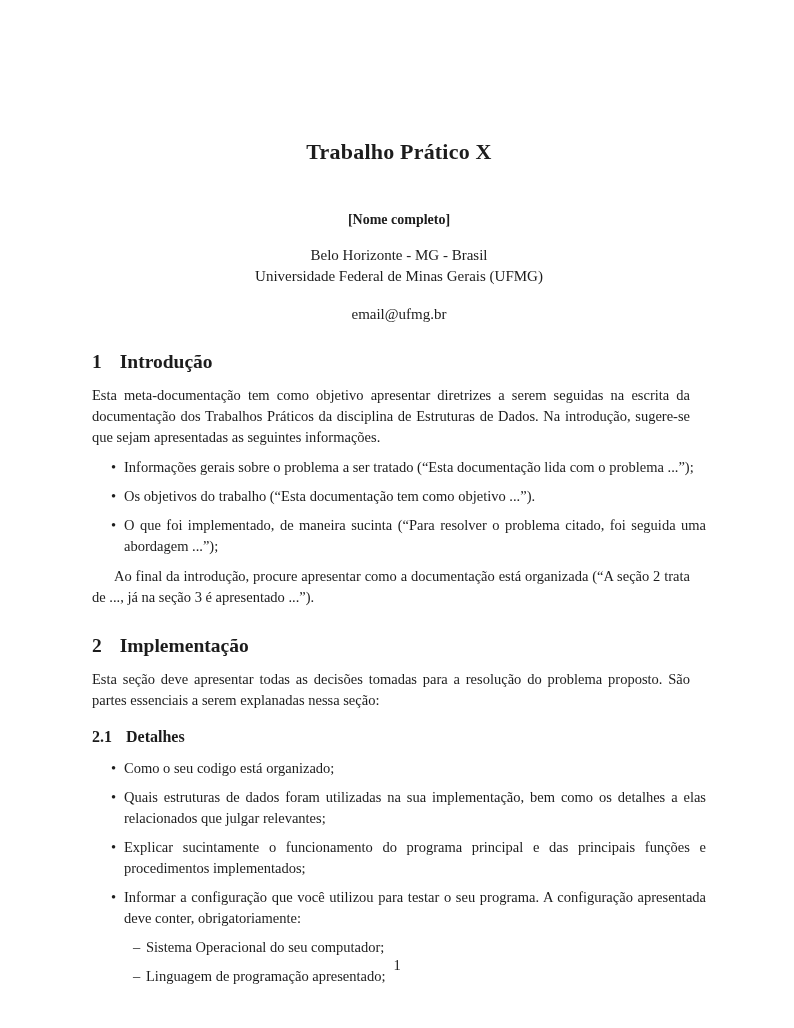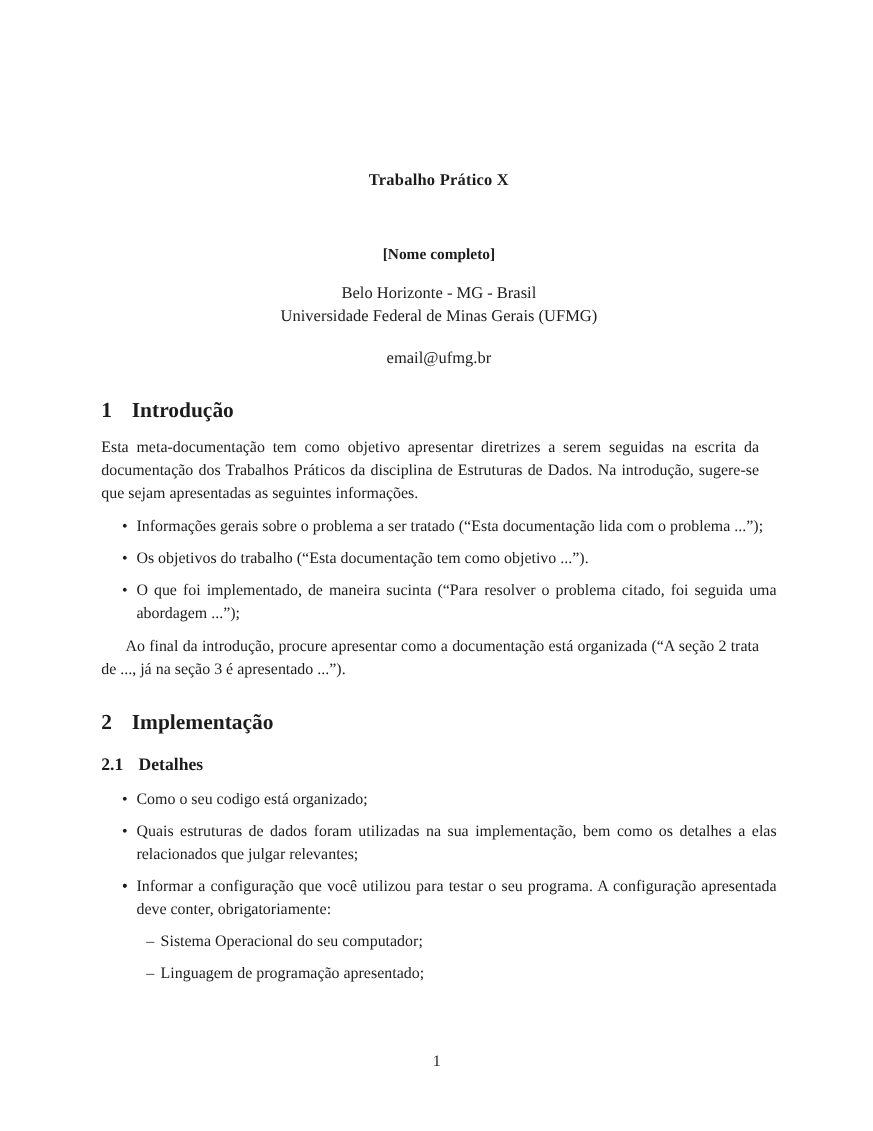--- a/index.html
+++ b/index.html
@@ -17,22 +17,22 @@
     font-family: "Liberation Serif", "DejaVu Serif", serif;
     color: #1c1c1c;
     font-size: 14.5px;
     line-height: 21px;
     overflow: hidden;
   }
 
   
   .doc-header { text-align: center; padding-top: 138px; }
   .doc-title {
-    margin: 12px;
-    font-size: 15px;
+    margin: 0;
+    font-size: 22px;
     line-height: 28px;
     font-weight: bold;
     letter-spacing: 0.2px;
   }
   .doc-author {
     margin-top: 44px;
     font-size: 14px;
     font-weight: bold;
     line-height: 20px;
   }
@@ -153,37 +153,39 @@
     </ul>
 
     <p class="indent">Ao final da introdução, procure apresentar como a documentação está organizada (“A seção 2 trata de ..., já na seção 3 é apresentado ...”).</p>
   </section>
 
   <section>
     <h2 class="sec-heading">
       <span>2</span>
       <span>Implementação</span>
     </h2>
+    <p>Esta seção deve apresentar todas as decisões tomadas para a resolução do problema proposto. São partes essenciais a serem explanadas nessa seção:</p>
 
     <h3 class="subsec-heading">
       <span>2.1</span>
       <span>Detalhes</span>
     </h3>
 
     <ul class="itemize">
       <li>
         <span class="marker">•</span>
         <span>Como o seu codigo está organizado;</span>
       </li>
       <li>
         <span class="marker">•</span>
         <span>Quais estruturas de dados foram utilizadas na sua implementação, bem como os detalhes a elas relacionados que julgar relevantes;</span>
       </li>
       <li>
         <span class="marker">•</span>
+        <span>Explicar sucintamente o funcionamento do programa principal e das principais funções e procedimentos implementados;</span>
       </li>
       <li>
         <span class="marker">•</span>
         <span>Informar a configuração que você utilizou para testar o seu programa. A configuração apresentada deve conter, obrigatoriamente:</span>
         <ul class="sub-itemize">
           <li>
             <span class="marker">–</span>
             <span>Sistema Operacional do seu computador;</span>
           </li>
           <li>

